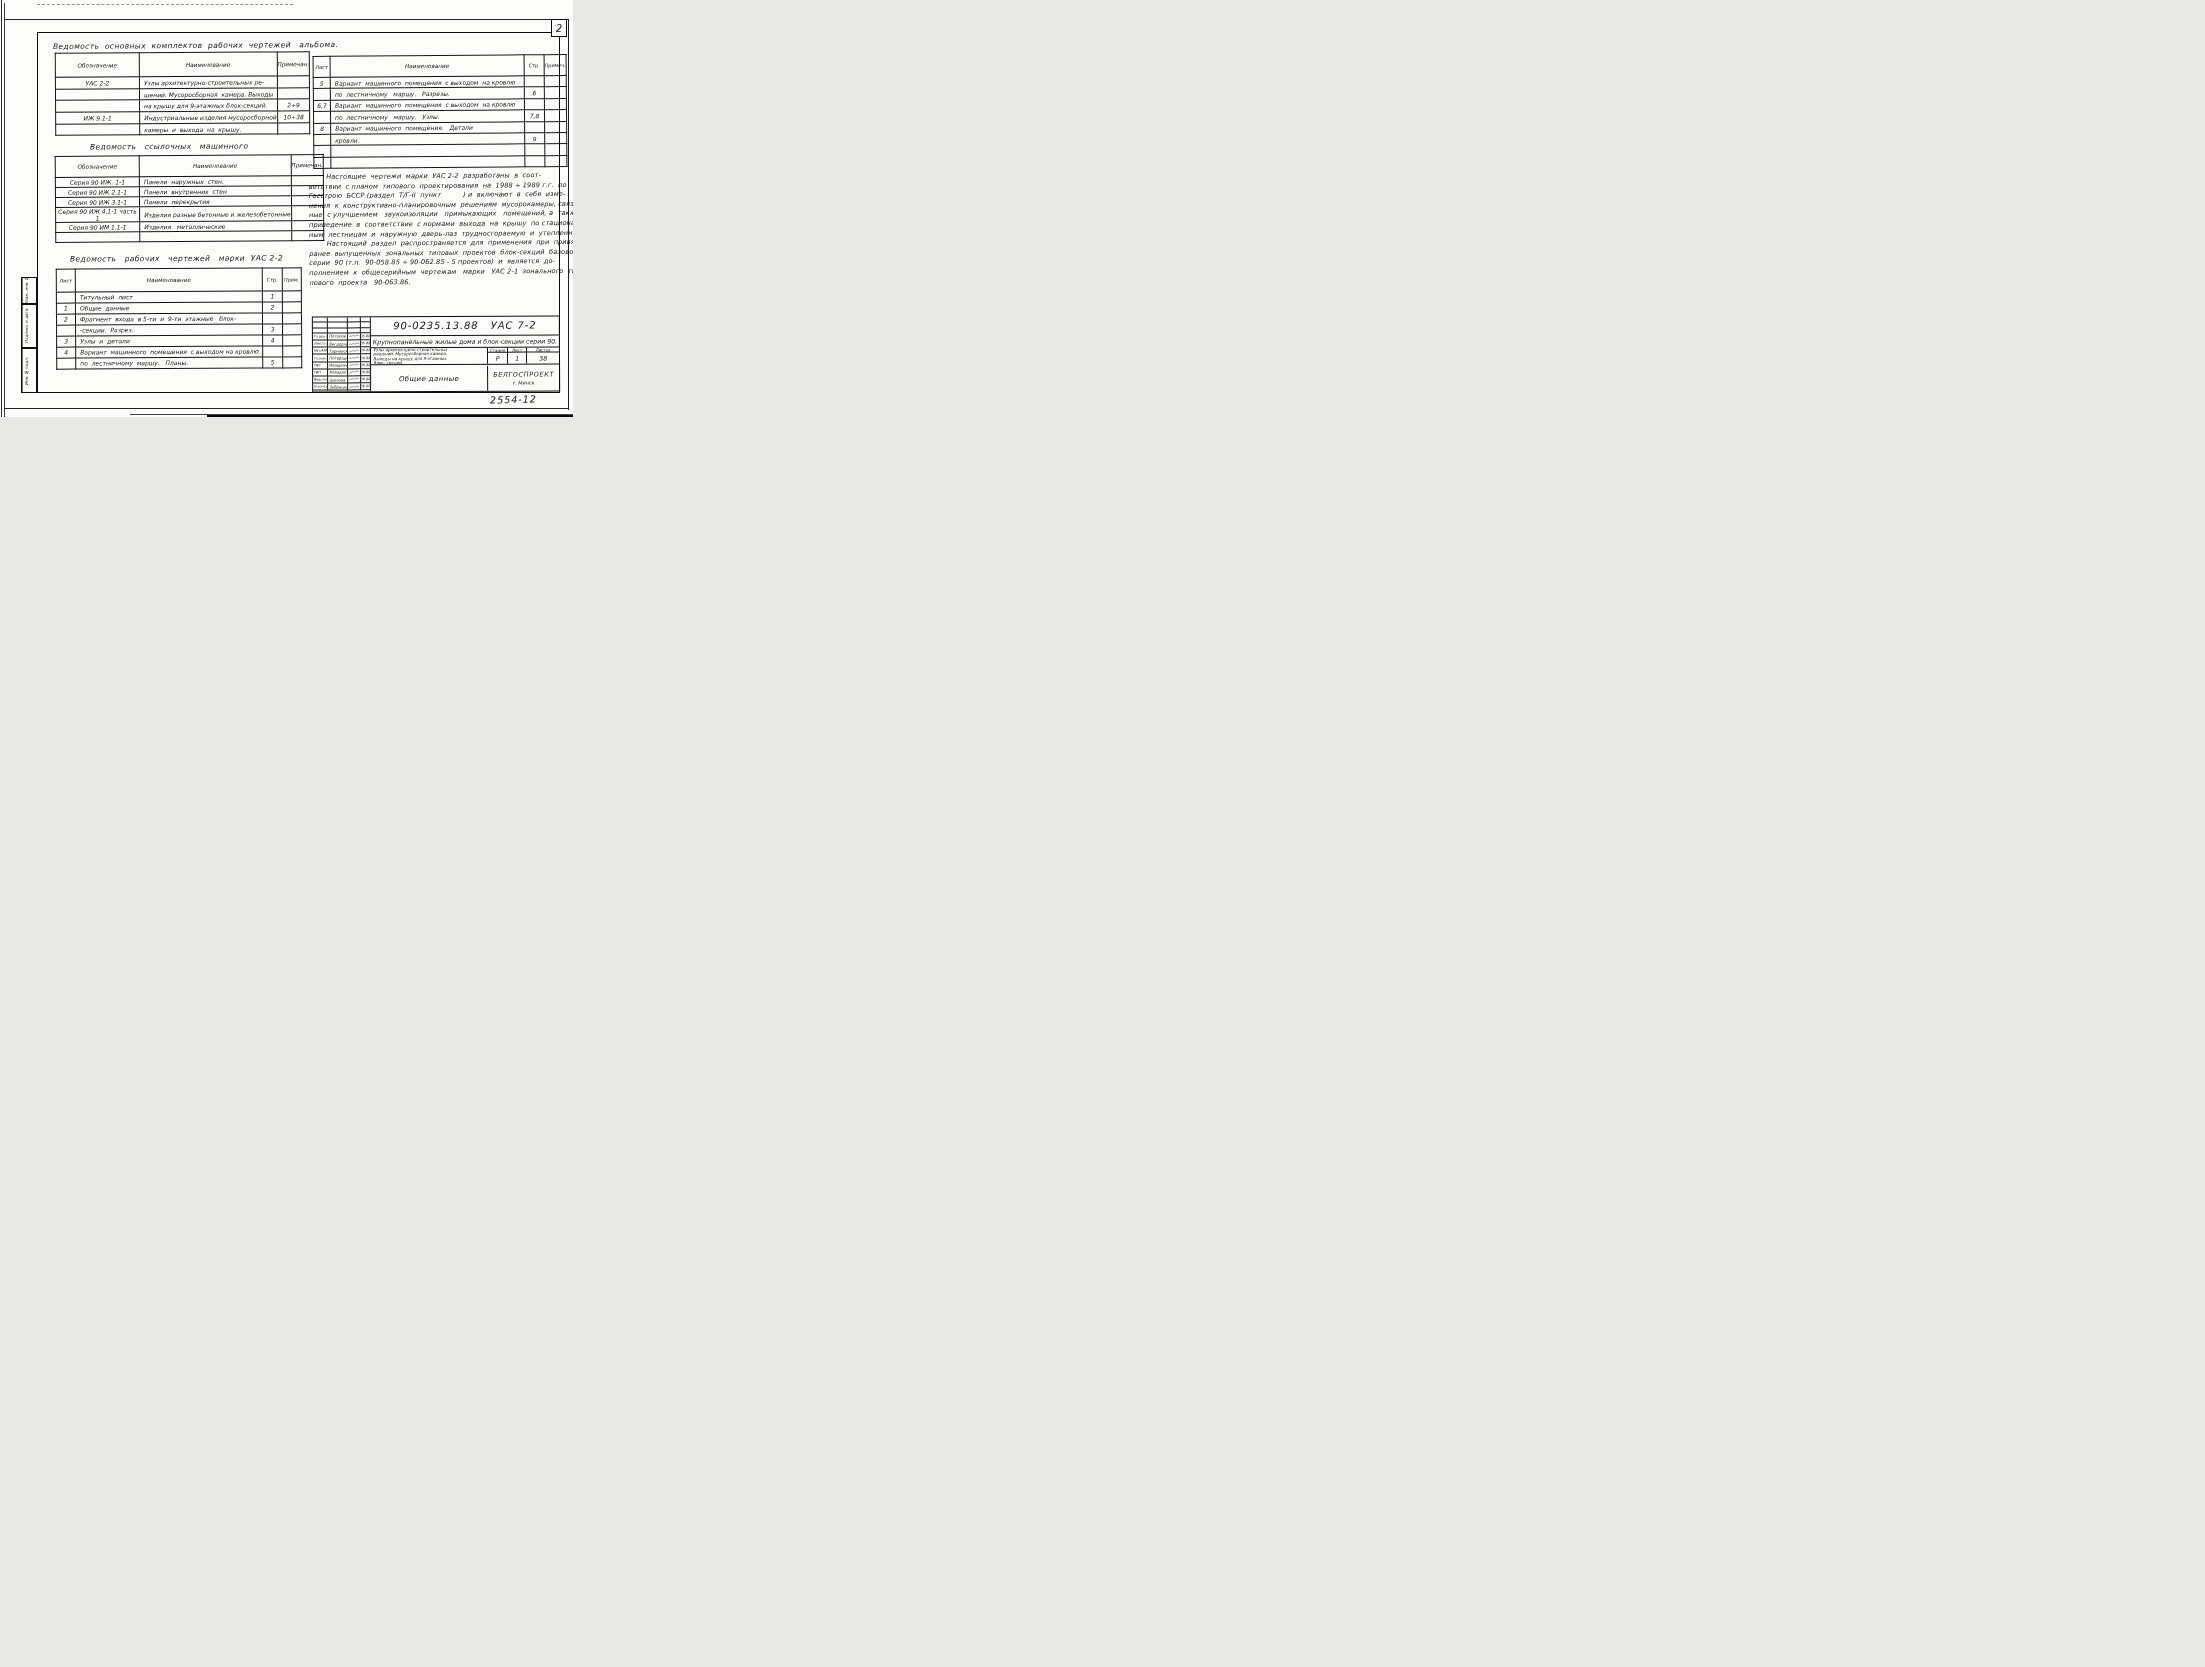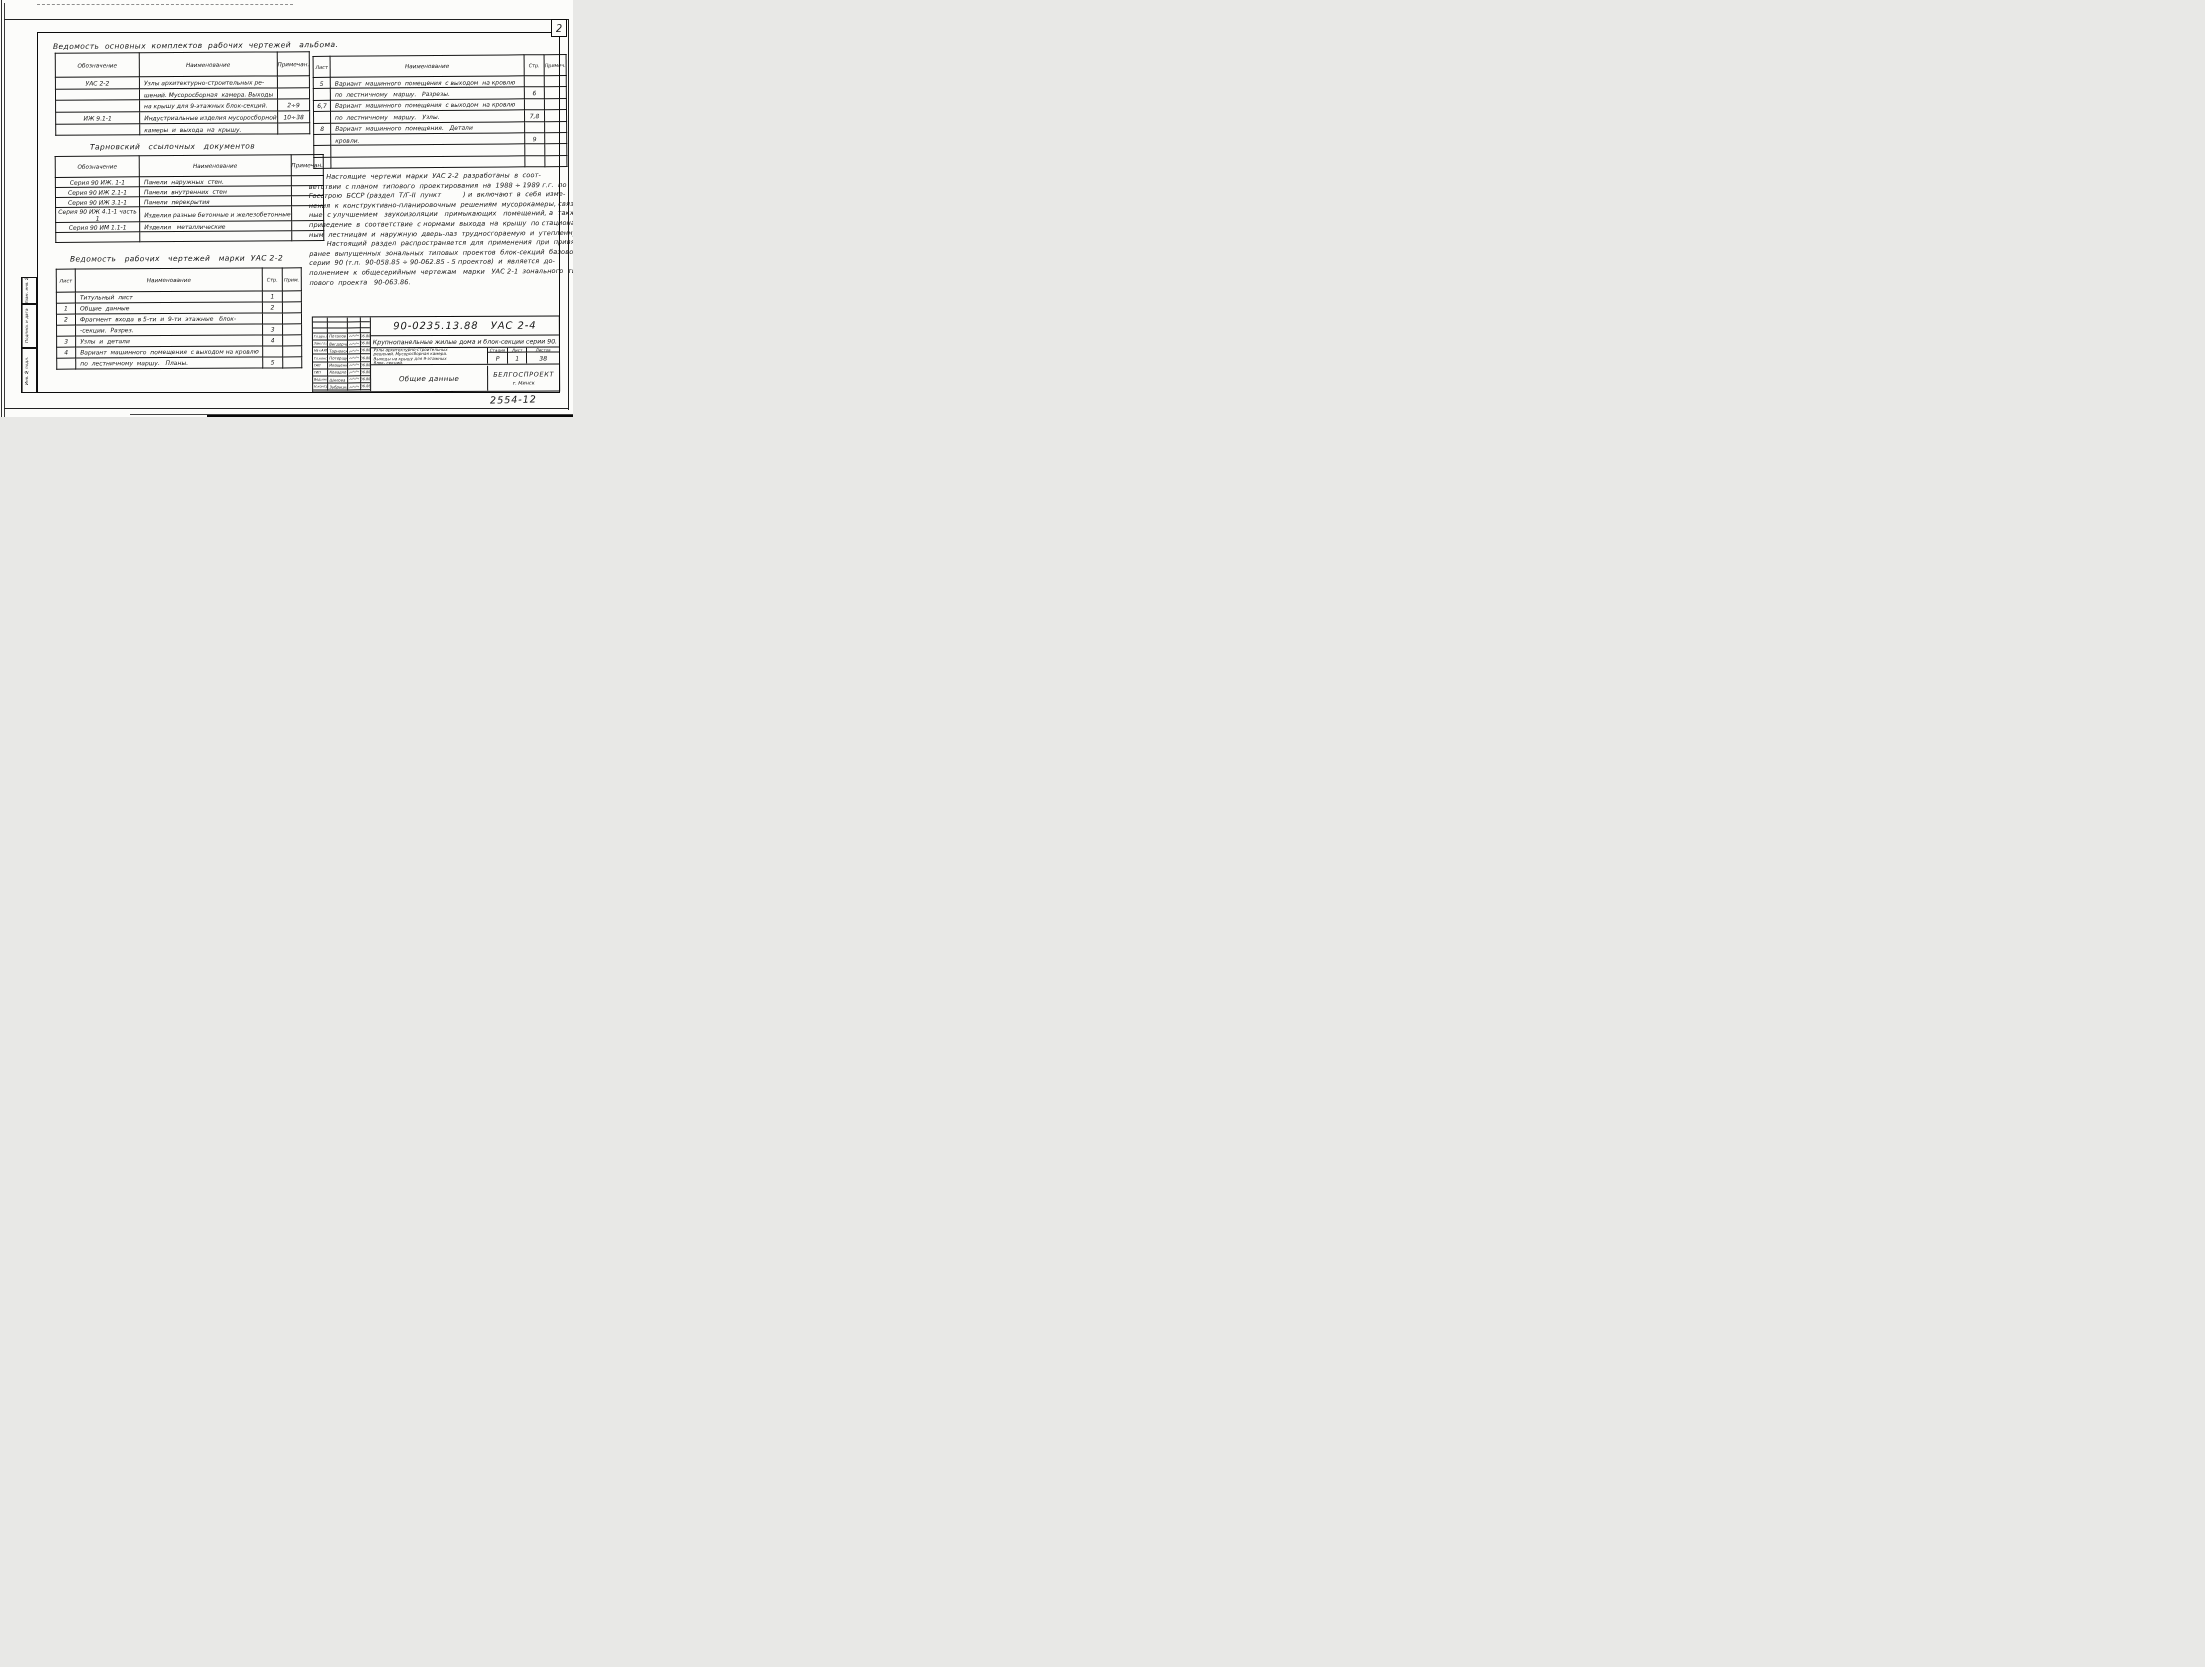--- a/index.html
+++ b/index.html
@@ -158,21 +158,21 @@
           </tr>
           <tr style="height: 11.7px;">
             <td></td>
             <td class="c-name">камеры  и  выхода  на  крышу.</td>
             <td></td>
           </tr>
         </tbody>
       </table>
     </div>
 
-  <div class="list-title" id="title-2">Тарновский   ссылочных   документов</div>
+  <div class="list-title" id="title-2">Ведомость   ссылочных   машинного</div>
   <div class="tblwrap" id="table-2">
       <table class="sheet-table">
         <colgroup>
           <col style="width: 84px;">
           <col style="width: 133px;">
           <col style="width: 30px;">
         </colgroup>
         <thead>
           <tr style="height: 21px;">
             <th>Обозначение</th>
@@ -462,21 +462,21 @@
             <div class="sig-sign">
               <svg width="10.6" height="5.3" viewBox="0 0 28 12">
                 <path d="M1 9 C4 1, 7 11, 10 5 C12 1, 15 11, 19 4 C21 1, 24 9, 27 3" stroke="#111" fill="none" stroke-width="1.1"></path>
               </svg>
             </div>
             <div class="sig-date">06.88</div>
           </div>
         </div>
     </div>
     <div id="stamp-right">
-      <div id="doc-number-row">90-0235.13.88   УАС 2-4</div>
+      <div id="doc-number-row">90-0235.13.88   УАС 7-2</div>
       <div id="project-name-row">Крупнопанельные жилые дома и блок-секции  серии  90.</div>
       <div id="row-c">
         <div id="sheet-name-cell">
           <div class="sheet-name-line">Узлы архитектурно-строительных</div>
           <div class="sheet-name-line">решений. Мусоросборная  камера.</div>
           <div class="sheet-name-line">Выходы  на  крышу  для 9-этажных</div>
           <div class="sheet-name-line">блок- секций.</div>
         </div>
         <div id="stage-grid">
           <div class="stage-head">Стадия</div>

